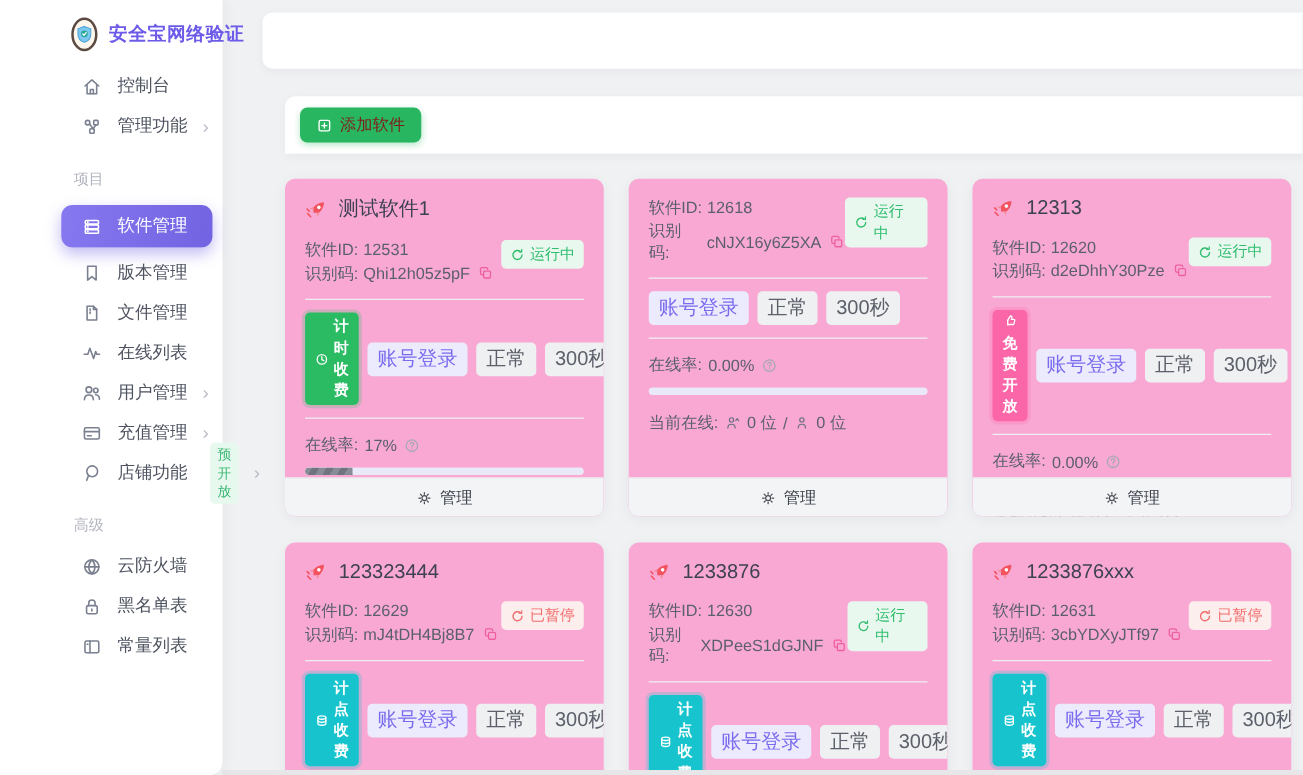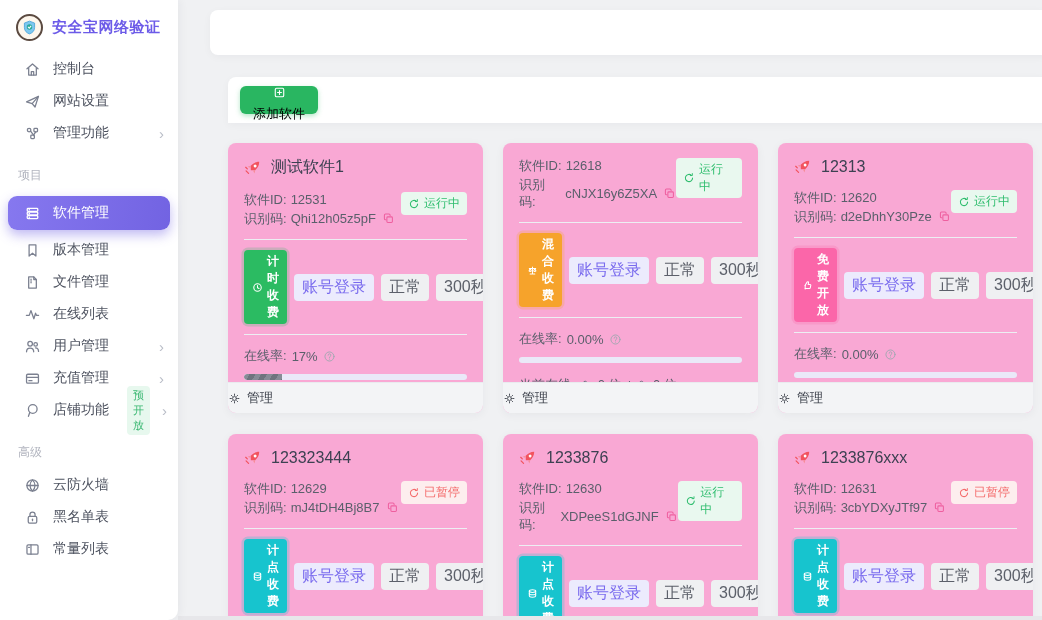--- a/index.html
+++ b/index.html
@@ -1,21 +1,21 @@
 <!DOCTYPE html>
 <html><head>
 <meta charset="utf-8">
 <style>
   * { margin:0; padding:0; box-sizing:border-box; }
   html,body { width:1042px; height:620px; overflow:hidden; }
   body { font-family:"Liberation Sans","DejaVu Sans",sans-serif; background:#f0f1f3; position:relative; color:#4e5360; }
 
   
   .sidebar { position:absolute; left:0; top:0; width:178px; height:620px; background:#fff;
-             border-radius:0 0 10px 0; box-shadow:2px 0 10px rgba(30,30,60,.05); z-index:5; padding-top:10px; }
+             border-radius:0 0 10px 0; box-shadow:2px 0 10px rgba(30,30,60,.05); z-index:5; padding-top:10px;padding-left:41px; }
   .logo-row { display:flex; align-items:center; gap:9px; padding:4px 14px 12px 16px; }
   .logo-badge { width:27px; height:27px; border-radius:50%; background:#fdf6ec; border:2px solid #5b4a41;
                 display:flex; align-items:center; justify-content:center; }
   .logo-title { color:#6c5be8; font-weight:bold; font-size:15px; letter-spacing:.5px; white-space:nowrap; }
   .nav-item { display:flex; align-items:center; gap:12px; height:32px; padding:0 14px 0 24px;
               font-size:14px; color:#4e5360; cursor:pointer; position:relative; }
   .nav-ico { width:17px; height:17px; color:#7b8090; display:flex; align-items:center; }
   .nav-label { flex:0 0 auto; }
   .chev { margin-left:auto; color:#b9bdc7; font-size:15px; line-height:1; }
   .nav-badge { background:#e7f8ee; color:#3bb873; font-size:11px; padding:2px 6px; border-radius:4px; margin-left:6px; }
@@ -23,23 +23,23 @@
                      padding:0 14px 0 16px; border-radius:9px; height:34px;
                      box-shadow:0 5px 12px rgba(116,100,228,.45); }
   .nav-item.active .nav-ico { color:#fff; }
   .sec-label { font-size:12px; color:#b2b5bf; padding:18px 0 8px 18px; }
 
   
   .topbar { position:absolute; left:210px; right:-8px; top:10px; height:45px; background:#fff;
             border-radius:8px; box-shadow:0 2px 8px rgba(30,30,60,.04); }
   .toolbar { position:absolute; left:228px; right:-8px; top:77px; height:46px; background:#fff;
              border-radius:8px 8px 0 0; box-shadow:0 2px 8px rgba(30,30,60,.04); display:flex; align-items:center; padding-left:12px; }
-  .add-btn { background:#29b661; color:#000000; border:none; border-radius:6px; height:28px; padding:0 13px;
+  .add-btn { background:#29b661; color:#7f1d1d; border:none; border-radius:6px; height:28px; padding:0 13px;
              font-size:13px; display:flex; align-items:center; gap:6px; cursor:pointer;
-             font-family:inherit; box-shadow:0 2px 5px rgba(41,182,97,.35);flex-direction:column; }
+             font-family:inherit; box-shadow:0 2px 5px rgba(41,182,97,.35); }
 
   
   .grid { position:absolute; left:228px; top:143px; display:grid;
           grid-template-columns:255px 255px 255px; grid-auto-rows:270px; column-gap:20px; row-gap:21px; }
   .card { background:#f9a8d4; border-radius:8px; box-shadow:0 2px 10px rgba(30,30,60,.05); position:relative;
           padding:14px 16px 0 16px; overflow:hidden; }
   .card-title-row { display:flex; align-items:center; gap:8px; margin-bottom:13px; }
   .card-name { font-size:16px; color:#3d4152; font-weight:500; }
   .id-row { display:flex; justify-content:space-between; align-items:flex-start; }
   .line { font-size:13px; color:#5a5f6b; line-height:17px; margin-bottom:2px; display:flex; align-items:center; gap:4px; }
@@ -47,32 +47,32 @@
   .copy-btn { display:inline-flex; margin-left:2px; cursor:pointer; }
   .status { display:inline-flex; align-items:center; gap:4px; font-size:12px; padding:3px 7px; border-radius:4px; margin-top:1px; }
   .status.running { background:#e9f8ef; color:#2fbd6e; }
   .status.paused  { background:#fdeeee; color:#f46d6d; }
   .divider { border-top:1px solid #edeff3; margin:10px 0; }
   .tags-row { display:flex; align-items:center; gap:7px; flex-wrap:nowrap; }
   .billing { display:inline-flex; align-items:center; gap:4px; color:#fff; font-size:12px; font-weight:bold;
              padding:3px 8px; border-radius:4px; }
   .billing.time  { background:#2bbb62; box-shadow:0 0 0 2.5px rgba(43,187,98,.22); }
   .billing.mixed { background:#f6a32b; box-shadow:0 0 0 2.5px rgba(246,163,43,.25); }
-  .billing.free  { background:#fb66a9; box-shadow:0 0 0 2.5px rgba(251,102,169,.25); }
+  .billing.free  { background:#fb66a9; box-shadow:0 0 0 2.5px rgba(251,102,169,.25);flex-direction:column; }
   .billing.point { background:#17c4ce; box-shadow:0 0 0 2.5px rgba(23,196,206,.25); }
   .tag { font-size:16px; padding:3px 8px; border-radius:4px; white-space:nowrap; }
   .tag-purple { background:#ecebfd; color:#7a6bee; }
   .tag-gray { background:#eff0f2; color:#5c606a; }
   .rate-row { font-size:13px; color:#5a5f6b; display:flex; align-items:center; gap:5px; margin-top:12px; }
   .bar { height:6px; border-radius:3px; background:#eae9f8; margin-top:9px; overflow:hidden; }
   .bar-fill { height:100%; border-radius:3px 0 0 3px;
               background:repeating-linear-gradient(120deg,#878c96 0 5px,#6f747e 5px 10px); }
   .online-row { font-size:13px; color:#5a5f6b; display:flex; align-items:center; gap:5px; margin-top:13px; }
   .card-footer { position:absolute; left:0; right:0; bottom:0; height:31px; background:#f3f4f6;
-                 border-top:1px solid #e9ebef; display:flex; align-items:center; justify-content:flex-start;
+                 border-top:1px solid #e9ebef; display:flex; align-items:center; justify-content:center;
                  gap:6px; font-size:13px; color:#3c404b; cursor:pointer; }
   .bottom-band { position:absolute; left:178px; right:0; bottom:0; height:4px; background:#e7e7ea; z-index:4; }
   svg { display:block; }
 </style>
 </head>
 <body>
 
 <nav class="sidebar">
   <div class="logo-row">
     <span class="logo-badge">
@@ -91,29 +91,20 @@
             <path d="M3.5 9.2 10 3.5l6.5 5.7"></path>
             <path d="M5.5 8.2V16.5h9V8.2"></path>
             <path d="M8.6 16.5v-4h2.8v4"></path>
           </svg>
         </span>
         <span class="nav-label">控制台</span>
       </div>
       <div class="nav-item">
         <span class="nav-ico">
           <svg viewBox="0 0 20 20" width="17" height="17" fill="none" stroke="currentColor" stroke-width="1.5" stroke-linecap="round" stroke-linejoin="round">
-            <path d="M3 10.5 17 4l-4 12.5-3.4-4L3 10.5Z"></path>
-            <path d="M17 4 9.6 12.5"></path>
-          </svg>
-        </span>
-        <span class="nav-label">网站设置</span>
-      </div>
-      <div class="nav-item">
-        <span class="nav-ico">
-          <svg viewBox="0 0 20 20" width="17" height="17" fill="none" stroke="currentColor" stroke-width="1.5" stroke-linecap="round" stroke-linejoin="round">
             <circle cx="6" cy="6" r="2.1"></circle>
             <rect x="11.7" y="3.9" width="4.2" height="4.2" rx="1"></rect>
             <rect x="8" y="11.8" width="4.2" height="4.2" rx="1"></rect>
             <path d="M8 7.5l3.7 5M13.8 8.1l-2.6 3.7"></path>
           </svg>
         </span>
         <span class="nav-label">管理功能</span>
         <span class="chev">›</span>
       </div>
       <div class="sec-label">项目</div>
@@ -360,30 +351,20 @@
       <span class="status running">
         <svg viewBox="0 0 20 20" width="12" height="12" fill="none" stroke="currentColor" stroke-width="1.8" stroke-linecap="round">
             <path d="M16 10a6 6 0 1 1-1.9-4.4"></path>
             <path d="M15.6 2.6v3.3h-3.3" stroke-width="1.6"></path>
           </svg>
         <span>运行中</span>
       </span>
     </div>
     <div class="divider"></div>
     <div class="tags-row">
-      <span class="billing mixed">
-          <span class="billing-ico">
-            <svg viewBox="0 0 20 20" width="11" height="11" fill="none" stroke="#fff" stroke-width="1.9" stroke-linecap="round" stroke-linejoin="round">
-              <path d="M10 3.8v12.4M5.8 16.2h8.4"></path>
-              <path d="M4.2 6.2h11.6"></path>
-              <path d="M5.8 6.5 3.8 10.8a2.4 2.4 0 0 0 4 0L5.8 6.5ZM14.2 6.5l-2 4.3a2.4 2.4 0 0 0 4 0l-2-4.3Z"></path>
-            </svg>
-          </span>
-          <span>混合收费</span>
-        </span>
       <span class="tags" style="display:flex;gap:7px;">
           <span class="tag tag-purple">账号登录</span>
           <span class="tag tag-gray">正常</span>
           <span class="tag tag-gray">300秒</span>
         </span>
     </div>
     <div class="divider"></div>
     <div class="rate-row">
       <span>在线率:</span>
         <span>0.00%</span>

